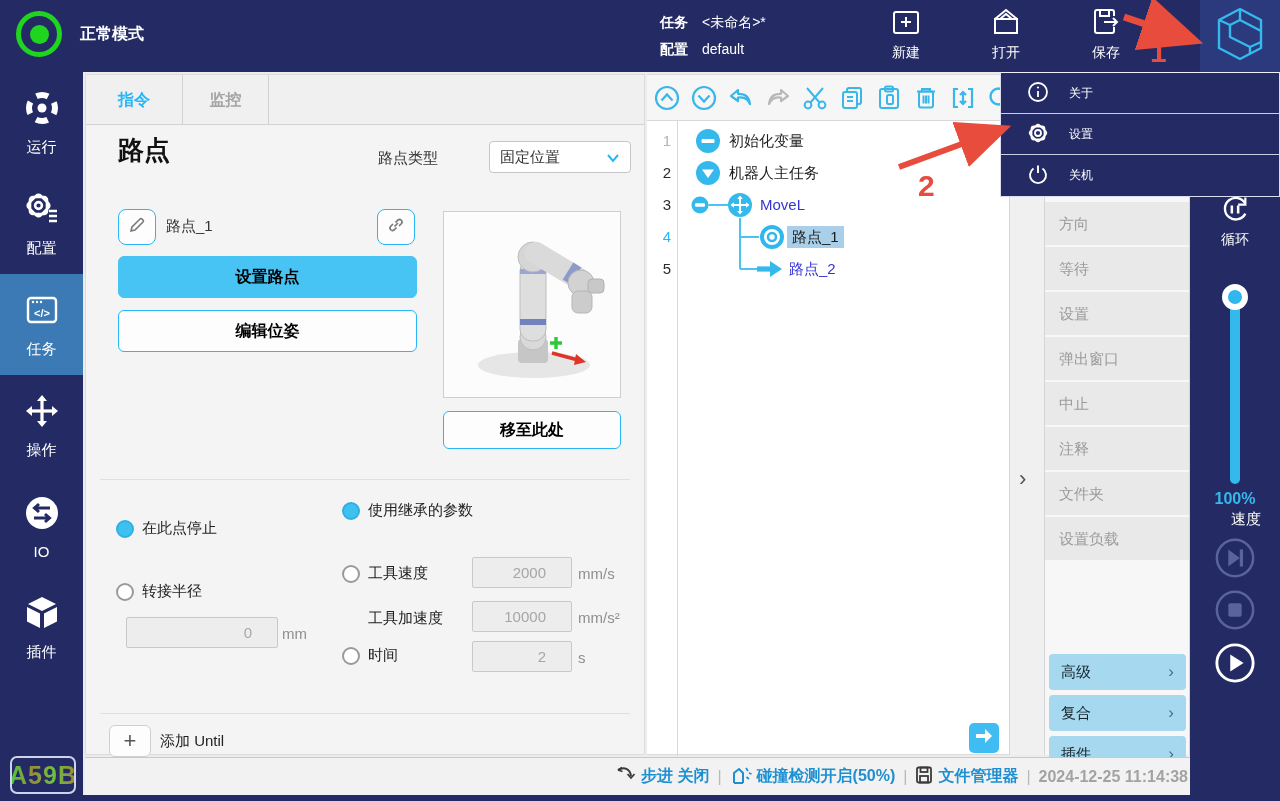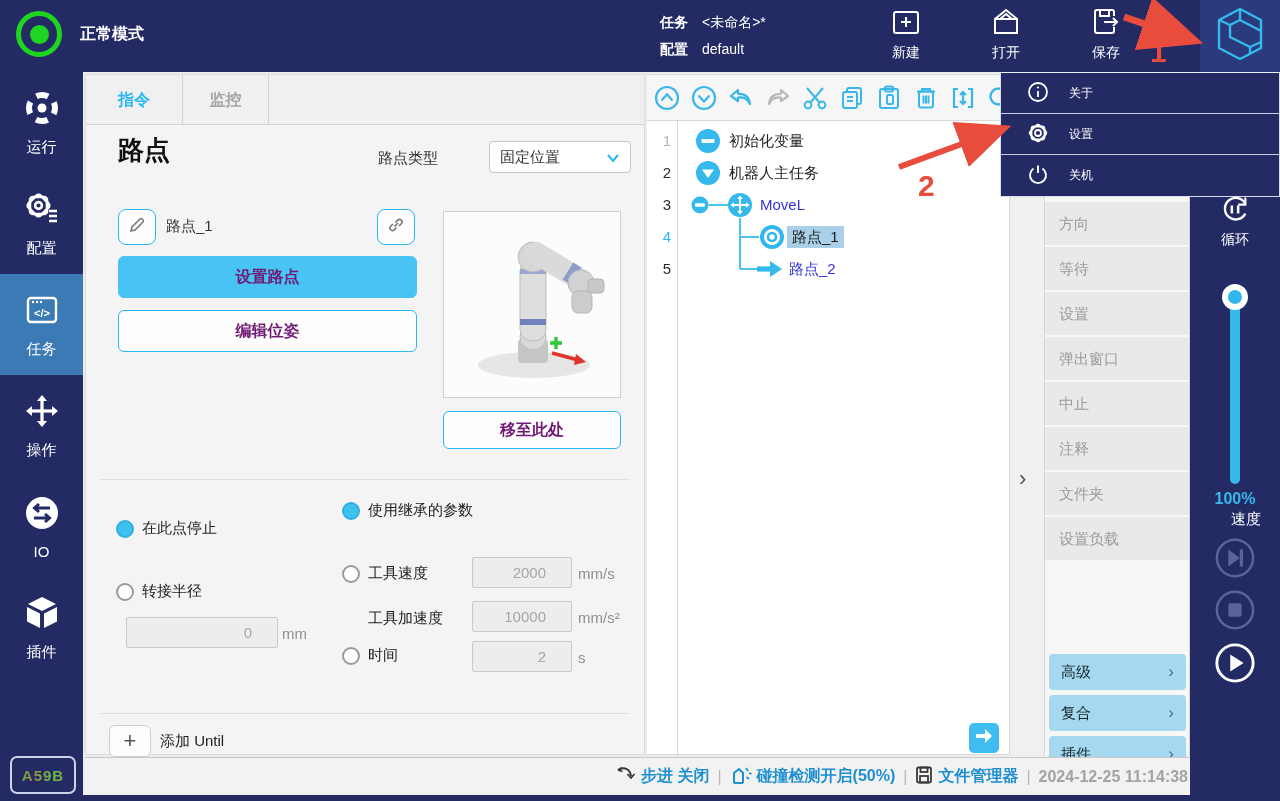--- a/index.html
+++ b/index.html
@@ -22,34 +22,34 @@
 
   
   .app-menu { position:absolute; left:1000px; top:72px; width:280px; background:#242b64; border:1px solid #d9ddef; border-top:1px solid #eef0fa; z-index:40; }
   .menu-item { height:41px; display:flex; align-items:center; gap:20px; padding-left:26px; color:#fff; font-size:12px; border-bottom:1px solid #c9cee4; cursor:pointer; }
   .menu-item:last-child { border-bottom:none; }
 
   
   .sidebar { position:absolute; left:0; top:72px; width:83px; height:723px; background:#242b64; z-index:5; }
   .side-item { width:83px; height:101px; display:flex; flex-direction:column; align-items:center; justify-content:center; gap:7px; color:#fff; font-size:15px; cursor:pointer; }
   .side-item.active { background:#3c7ab6; }
-  .side-badge { position:absolute; left:10px; top:684px; width:66px; height:38px; border:2px solid #cdd3ea; border-radius:7px; display:flex; align-items:center; justify-content:center; font-size:15px; font-weight:bold; letter-spacing:1px; background:linear-gradient(90deg,#52c63e,#9a8c3a,#6cc23e,#9a8c3a); -webkit-background-clip:text; background-clip:text; color:transparent; }
+  .side-badge { position:absolute; left:10px; top:684px; width:66px; height:38px; border:2px solid #cdd3ea; border-radius:7px; display:flex; align-items:center; justify-content:center; font-size:25px; font-weight:bold; letter-spacing:1px; background:linear-gradient(90deg,#52c63e,#9a8c3a,#6cc23e,#9a8c3a); -webkit-background-clip:text; background-clip:text; color:transparent; }
 
   
   .main-panel { position:absolute; left:85px; top:74px; width:560px; height:681px; background:#f4f4f4; border:1px solid #dcdcdc; }
   .tabs { position:absolute; left:0; top:0; width:558px; height:50px; background:#f0f0f0; border-bottom:1px solid #d2d2d2; display:flex; }
   .tab { width:97px; height:50px; display:flex; align-items:center; justify-content:center; font-size:16px; font-weight:bold; border-right:1px solid #d2d2d2; cursor:pointer; }
   .tab.active { color:#29b6f6; }
   .tab.inactive { color:#a4a4a4; width:86px; }
   .wp-title { position:absolute; left:32px; top:58px; font-size:26px; font-weight:bold; color:#111; }
   .wp-type-label { position:absolute; left:292px; top:74px; font-size:15px; color:#333; }
   .wp-type-select { position:absolute; left:383px; top:66px; width:142px; height:32px; background:#fff; border:1px solid #c6c6c6; border-radius:4px; display:flex; align-items:center; justify-content:space-between; padding:0 10px; font-size:15px; color:#333; cursor:pointer;margin-left:20px; }
   .icon-btn { position:absolute; width:38px; height:36px; background:#fdfdfd; border:1px solid #29b6f6; border-radius:8px; display:flex; align-items:center; justify-content:center; cursor:pointer; }
   .wp-name { position:absolute; left:80px; top:142px; font-size:15px; color:#333; }
-  .btn { position:absolute; border-radius:6px; display:flex; align-items:center; justify-content:center; font-size:16px; font-weight:bold; color:#701a75; cursor:pointer; }
+  .btn { position:absolute; border-radius:6px; display:flex; align-items:center; justify-content:center; font-size:16px; font-weight:bold; color:#000000; cursor:pointer; }
   .btn.fill { background:#47c3f4; border:1px solid #47c3f4; }
   .btn.line { background:#fdfdfd; border:1px solid #29b6f6; }
   .robot-box { position:absolute; left:357px; top:136px; width:178px; height:187px; background:#fcfcfc; border:1px solid #cfcfcf; display:flex; align-items:center; justify-content:center; }
   .hdiv { position:absolute; left:14px; width:530px; height:1px; background:#e0e0e0; }
   .radio { width:18px; height:18px; border-radius:50%; display:inline-block; }
   .radio.on { background:#3fc1f0; border:2px solid #2fb0e2; }
   .radio.off { background:#fff; border:2px solid #9a9a9a; }
   .radio-row { position:absolute; display:flex; align-items:center; gap:8px; font-size:15px; color:#222; }
   .num-input { position:absolute; height:31px; background:#ededed; border:1px solid #c9c9c9; border-radius:2px; text-align:right; padding-right:25px; font-size:15px; color:#a6a6a6; font-family:"Liberation Sans", sans-serif; }
   .unit { position:absolute; font-size:15px; color:#8f8f8f; }

